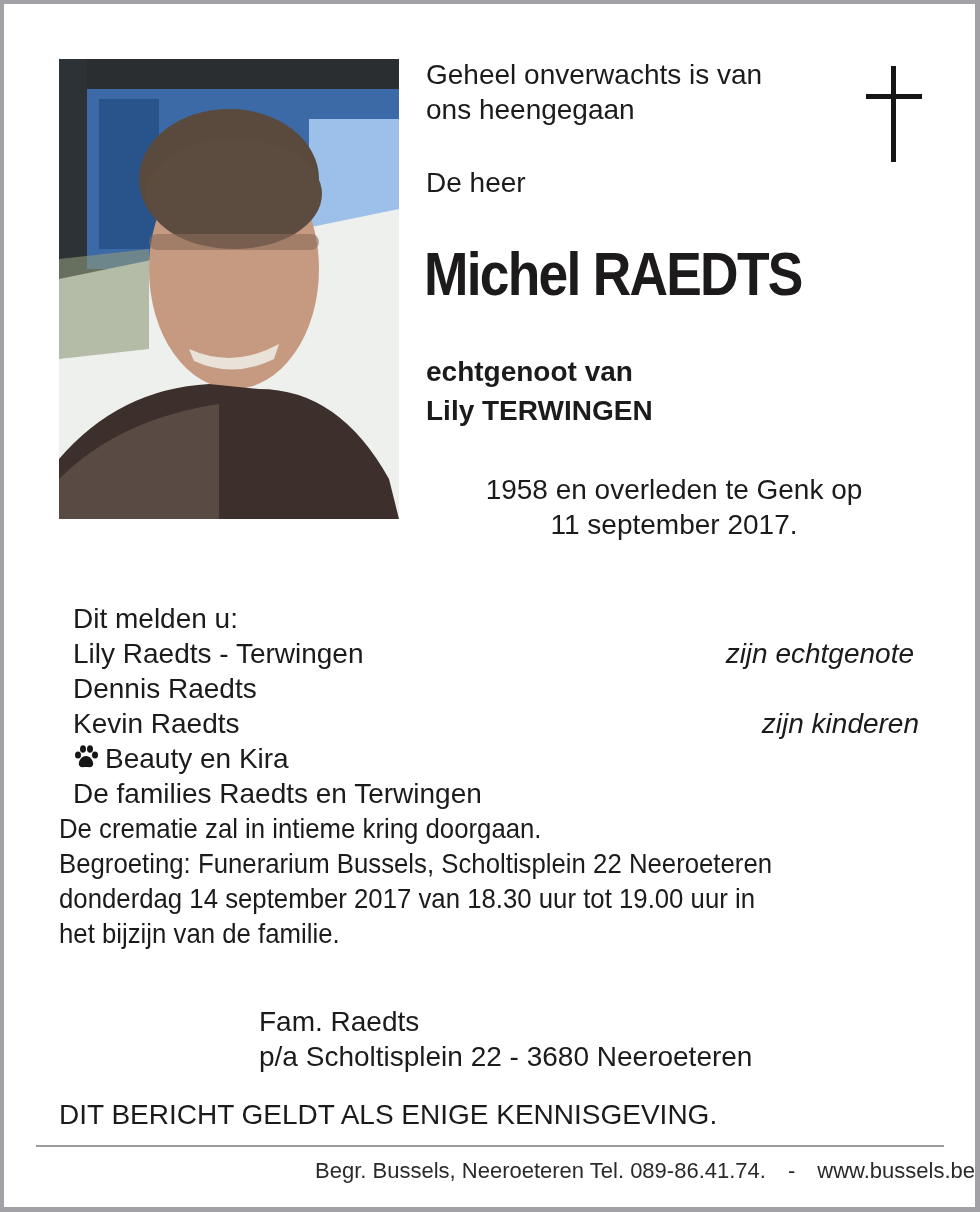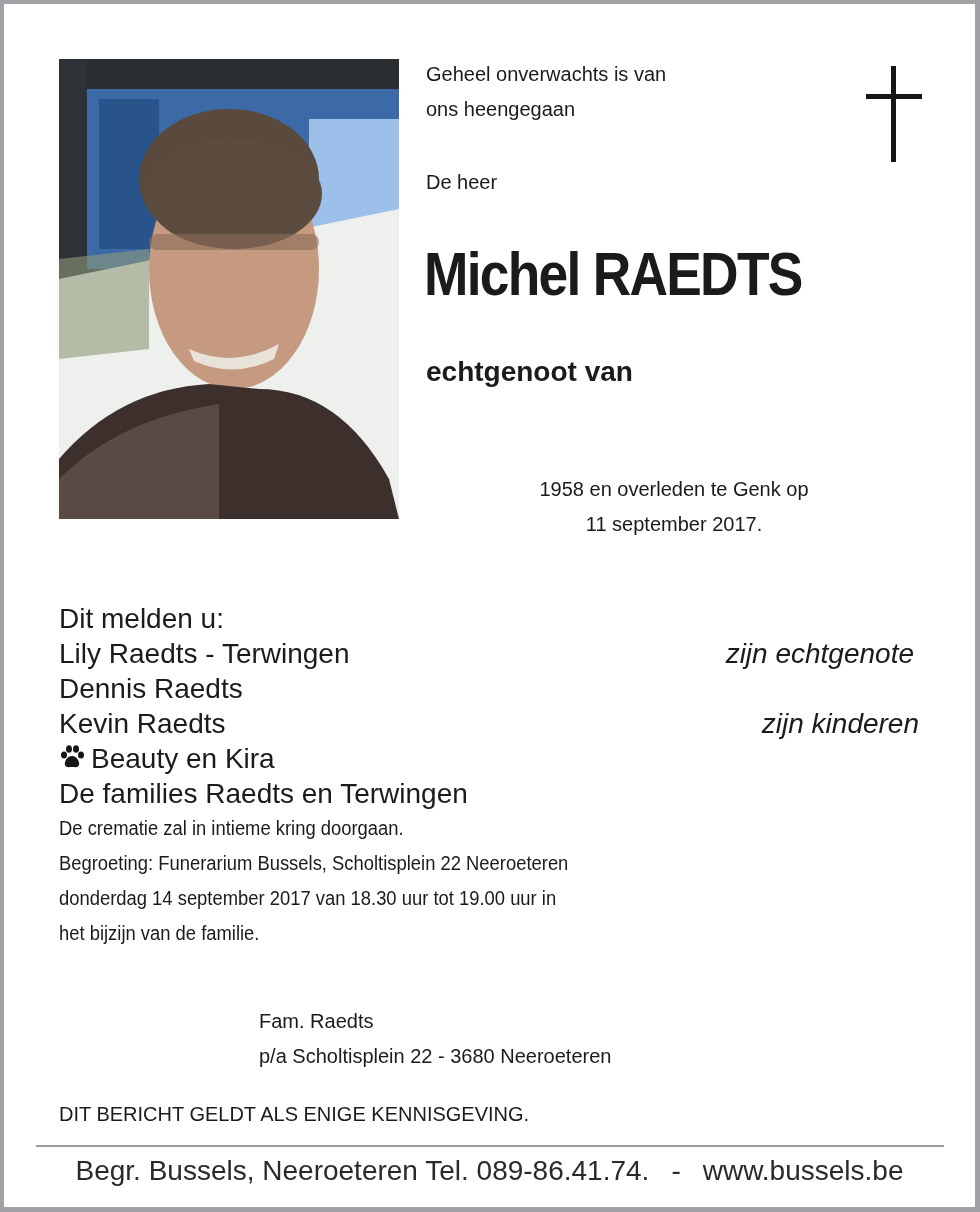--- a/index.html
+++ b/index.html
@@ -14,46 +14,46 @@
     width: 971px; height: 1203px;
     background: #ffffff;
   }
   .abs { position: absolute; }
   .photo {
     left: 55px; top: 55px; width: 340px; height: 460px;
     overflow: hidden;
     background: linear-gradient(180deg, #2e3134 0%, #2e3134 6%, #3a5d8a 12%, #6f95c9 30%, #dfe9f3 50%, #f4f4f2 60%, #4a403a 70%, #3a302c 100%);
   }
   .photo svg { display:block; }
-  .txt { font-size: 20px; line-height: 35px; white-space: nowrap; }
+  .txt { font-size: 28px; line-height: 35px; white-space: nowrap; }
   .intro { left: 422px; top: 53px; }
   .title { left: 422px; top: 161px; }
   .name {
     left: 420px; top: 232px; font-size: 62px; line-height: 76px; font-weight: bold;
     letter-spacing: -2px; transform: scaleX(0.86); transform-origin: left top;
   }
   .spouse { left: 422px; top: 348px; font-size: 28px; line-height: 39px; font-weight: bold; }
   .birth { left: 420px; top: 468px; width: 500px; text-align: center; }
   .cross { left: 862px; top: 62px; width: 56px; height: 96px; }
   .cross .v { position:absolute; left: 25px; top: 0; width: 5px; height: 96px; background:#161616; }
   .cross .h { position:absolute; left: 0; top: 28px; width: 56px; height: 5px; background:#161616; }
   .announce { left: 55px; top: 597px; width: 860px; }
-  .row { position: relative; height: 35px; font-size: 28px; line-height: 35px; }
+  .row { position: relative; height: 35px; font-size: 28px; line-height: 35px; margin-left: 14px; }
   .row .l { position:absolute; left:0; top:0; white-space:nowrap; }
   .row .r { position:absolute; right:0; top:0; font-style: italic; white-space:nowrap; }
   .paw { display:inline-block; width: 26px; height: 26px; vertical-align: -2px; margin-right: 6px; }
   .cremation { left: 55px; top: 807px; }
   .condensed { transform: scaleX(0.92); transform-origin: left top; }
   .rouw { left: 55px; top: 1000px; }
   .rouw .lbl { position:absolute; left:0; top:0; white-space:nowrap; }
   .rouw .v1 { position:absolute; left: 200px; top:0; white-space:nowrap; }
   .rouw .v2 { position:absolute; left: 200px; top:35px; white-space:nowrap; }
   .notice { left: 55px; top: 1093px; }
   .divider { left: 32px; top: 1141px; width: 908px; height: 2px; background: #9c9c9f; }
-  .footer { left: 0; top: 1152px; width: 971px; text-align: center; font-size: 28px; line-height: 30px; color:#2a2a2a; }
+  .footer { left: 0; top: 1152px; width: 971px; text-align: right; font-size: 22px; line-height: 30px; color:#2a2a2a; }
   .footer .sep { margin: 0 22px; }
 </style>
 </head>
 <body>
 
 <div class="card">
 
   <div class="abs photo">
     <svg width="340" height="460" viewBox="0 0 340 460">
       <rect x="0" y="0" width="340" height="460" fill="#2f3337"></rect>
@@ -83,20 +83,21 @@
     <div class="v"></div>
       <div class="h"></div>
   </div>
 
   <div class="abs txt title">De heer</div>
 
   <div class="abs txt name">Michel RAEDTS</div>
 
   <div class="abs txt spouse">
     <div>echtgenoot van</div>
+    <div>Lily TERWINGEN</div>
   </div>
 
   <div class="abs txt birth">
     <div>1958 en overleden te Genk op</div>
     <div>11 september 2017.</div>
   </div>
 
   <div class="abs announce">
     <div class="row">
         <span class="l">Dit melden u:</span>

